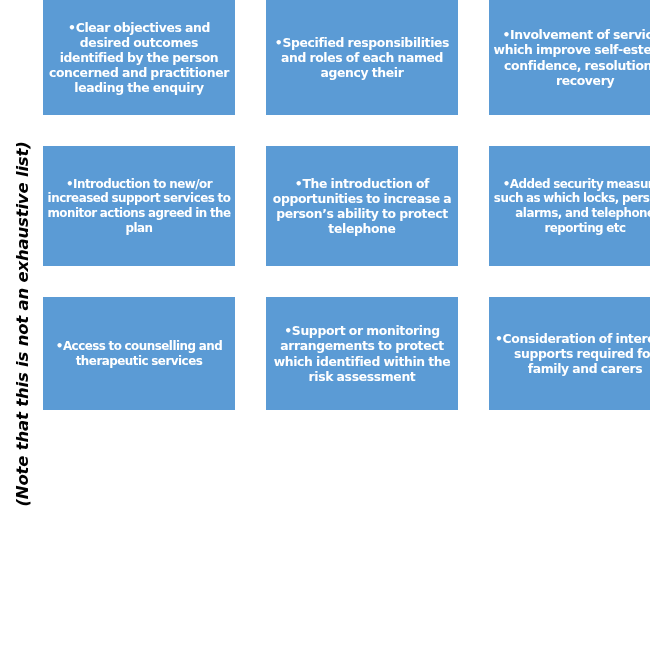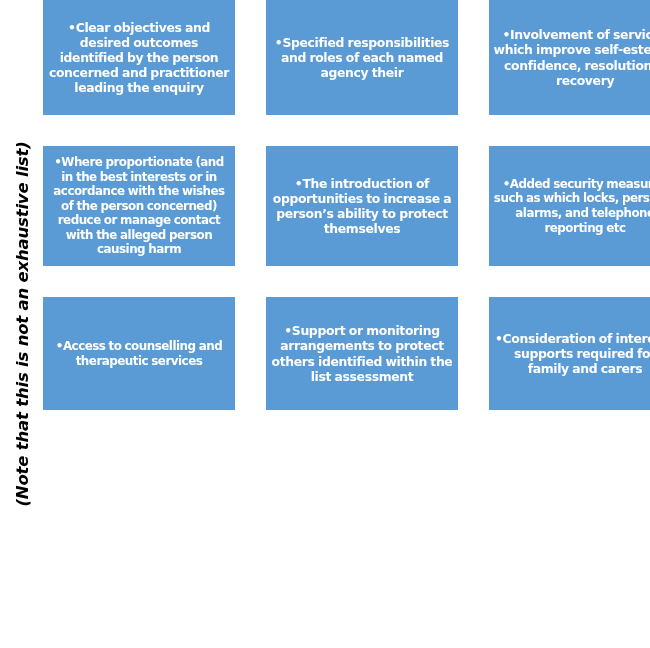--- a/index.html
+++ b/index.html
@@ -104,35 +104,35 @@
       <div class="card-text">•Clear objectives and desired outcomes identified by the person concerned and practitioner leading the enquiry</div>
     </div>
     <div class="card">
       <div class="card-text">•Specified responsibilities and roles of each named agency their</div>
     </div>
 
 
     <div class="card">
       <div class="card-text">•Involvement of services which improve self-esteem, confidence, resolution &amp; recovery</div>
     </div>
+    <div class="card">
+      <div class="card-text dense">•Introduction to new/or increased support services to monitor actions agreed in the plan</div>
+    </div>
 
     <div class="card">
-      <div class="card-text dense">•Where proportionate (and in the best interests or in accordance with the wishes of the person concerned) reduce or manage contact with the alleged person causing harm</div>
-    </div>
-    <div class="card">
-      <div class="card-text">•The introduction of opportunities to increase a person’s ability to protect themselves</div>
+      <div class="card-text">•The introduction of opportunities to increase a person’s ability to protect telephone</div>
     </div>
     <div class="card">
       <div class="card-text dense">•Added security measures such as which locks, personal alarms, and telephone reporting etc</div>
     </div>
 
     <div class="card">
       <div class="card-text dense">•Access to counselling and therapeutic services</div>
     </div>
     <div class="card">
-      <div class="card-text">•Support or monitoring arrangements to protect others identified within the list assessment</div>
+      <div class="card-text">•Support or monitoring arrangements to protect which identified within the risk assessment</div>
     </div>
     <div class="card">
       <div class="card-text">•Consideration of interests supports required for family and carers</div>
     </div>
 
   </div>
 </div>
 
 </body></html>

